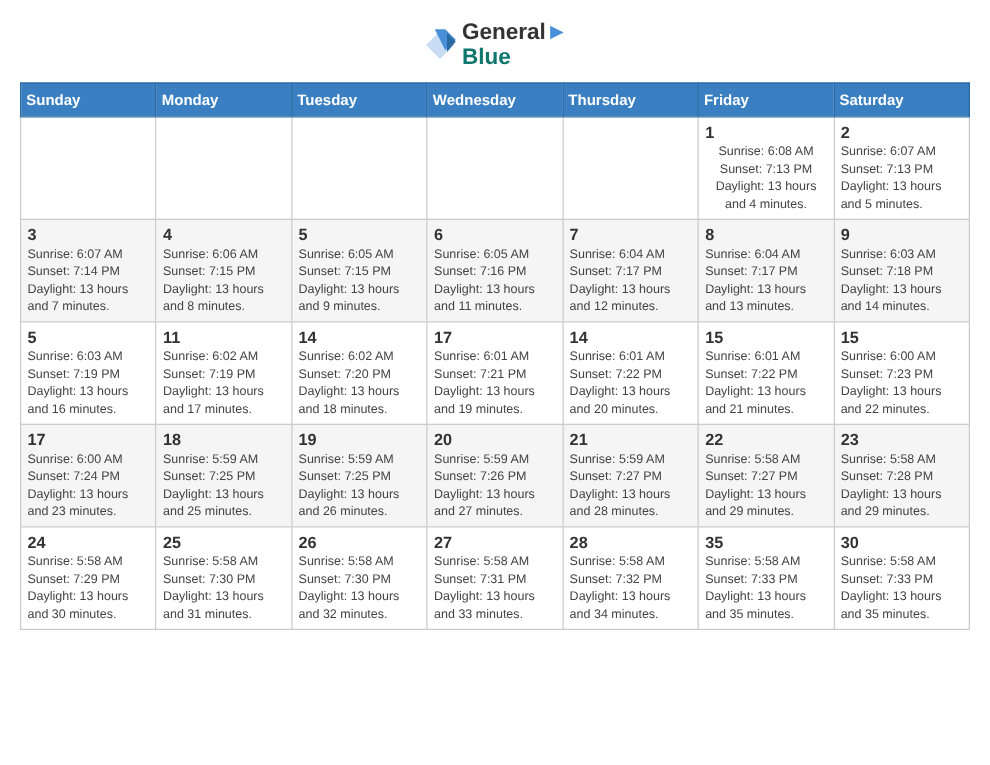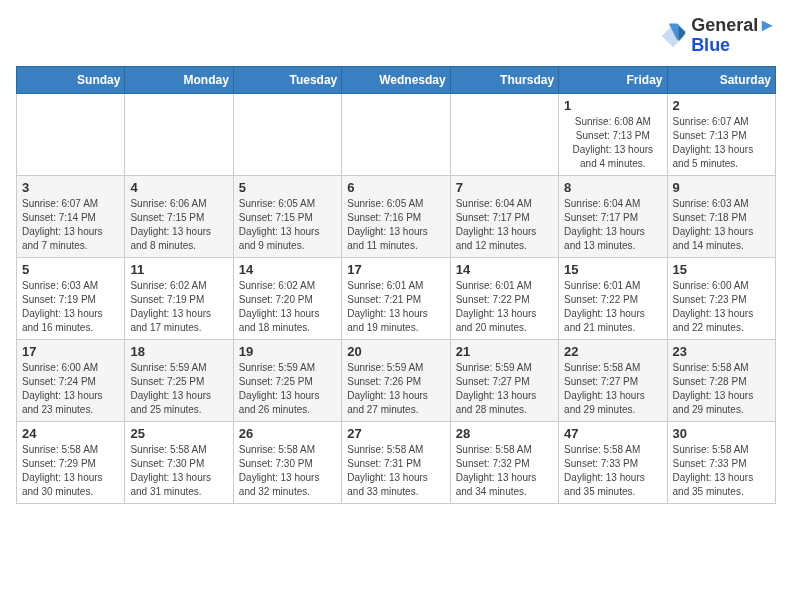--- a/index.html
+++ b/index.html
@@ -6,21 +6,21 @@
     body {
       font-family: Arial, sans-serif;
       background: #fff;
       width: 792px;
       min-height: 612px;
       padding: 16px;
     }
     .header {
       display: flex;
       align-items: flex-start;
-      justify-content: flex-end;
+      justify-content: center;
       margin-bottom: 10px;
     }
     .logo {
       display: flex;
       align-items: center;
     }
     .logo-text {
       font-size: 18px;
       font-weight: bold;
       color: #333;
@@ -50,21 +50,21 @@
       width: 100%;
       border-collapse: collapse;
       border: 1px solid #ccc;
     }
     .calendar th {
       background-color: #3a7fc1;
       color: #fff;
       font-size: 12px;
       font-weight: bold;
       padding: 6px 4px;
-      text-align: right;
+      text-align: left;
       border: 1px solid #2a6aa0;
     }
     .calendar td {
       vertical-align: top;
       border: 1px solid #ccc;
       padding: 4px 5px;
       font-size: 10px;
       color: #333;
       width: 108px;
       min-height: 80px;
@@ -95,21 +95,21 @@
 <div class="header">
   <div class="logo">
     <svg class="logo-icon" viewBox="0 0 40 40">
       <rect x="0" y="0" width="40" height="40" fill="white"></rect>
       <polygon points="20,4 36,20 20,36 4,20" fill="#4a90d9" opacity="0.3"></polygon>
       <polygon points="26,2 38,14 26,26 14,2" fill="#4a90d9"></polygon>
       <polygon points="28,6 38,16 28,28" fill="#2a6aa0"></polygon>
     </svg>
     <div class="logo-text">
         <div style="font-size:18px;font-weight:bold;color:#333;line-height:1.1"><span style="color:#333">General</span><span style="color:#4a90d9">►</span></div>
-        <div style="font-size:18px;font-weight:bold;color:#1d4ed8;line-height:1.1">Blue</div>
+        <div style="font-size:18px;font-weight:bold;color:#0f766e;line-height:1.1">Blue</div>
       </div>
   </div>
   <div class="title-section">
     <div class="month-title"></div>
     <div class="location-title"></div>
   </div>
 </div>
 
 <table class="calendar">
   <thead>
@@ -328,21 +328,21 @@
 and 33 minutes.</div>
         </td>
         <td>
           <span class="day-number">28</span>
           <div class="day-info" style="white-space: pre-line;">Sunrise: 5:58 AM
 Sunset: 7:32 PM
 Daylight: 13 hours
 and 34 minutes.</div>
         </td>
         <td>
-          <span class="day-number">47</span>
+          <span class="day-number">35</span>
           <div class="day-info" style="white-space: pre-line;">Sunrise: 5:58 AM
 Sunset: 7:33 PM
 Daylight: 13 hours
 and 35 minutes.</div>
         </td>
         <td>
           <span class="day-number">30</span>
           <div class="day-info" style="white-space: pre-line;">Sunrise: 5:58 AM
 Sunset: 7:33 PM
 Daylight: 13 hours

